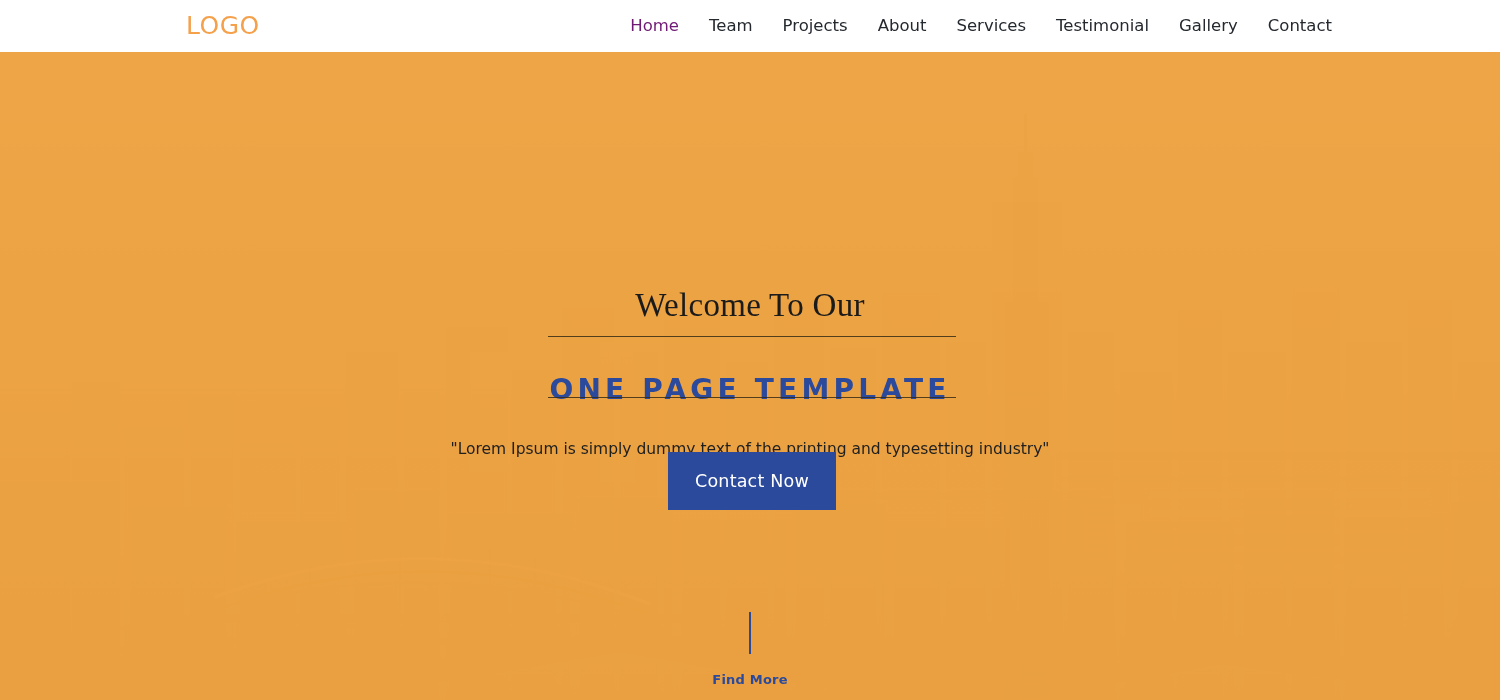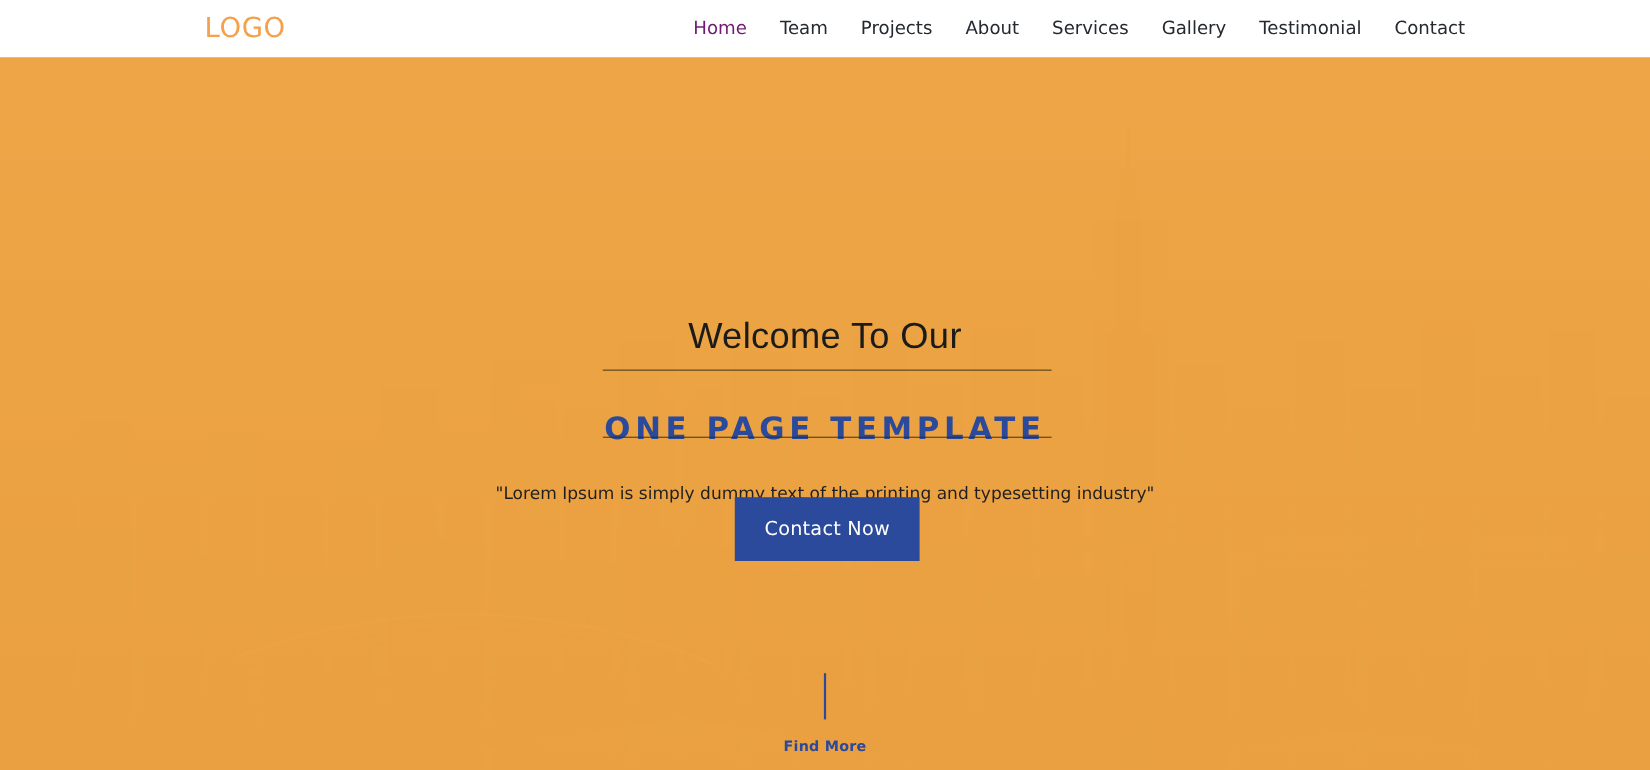--- a/index.html
+++ b/index.html
@@ -97,21 +97,21 @@
 
   #hero-welcome {
     position: absolute;
     left: 0; right: 0;
     top: 232px;
     text-align: center;
     font-size: 33px;
     line-height: 42px;
     color: #1b1b1b;
     font-weight: 400;
-    font-family: Liberation Sans, sans-serif;
+    font-family: Liberation Serif, serif;
     letter-spacing: 0.3px;
   }
   .hero-rule {
     position: absolute;
     left: 548px;
     width: 408px;
     height: 1px;
     background: #3a2c14;
     opacity: 0.85;
   }
@@ -186,22 +186,22 @@
 
   <header id="site-header">
     <div id="brand-logo">LOGO</div>
 
     <nav id="main-nav">
       <a class="nav-link is-active" href="#">Home</a>
       <a class="nav-link" href="#">Team</a>
       <a class="nav-link" href="#">Projects</a>
       <a class="nav-link" href="#">About</a>
       <a class="nav-link" href="#">Services</a>
+      <a class="nav-link" href="#">Testimonial</a>
       <a class="nav-link" href="#">Gallery</a>
-      <a class="nav-link" href="#">Testimonial</a>
       <a class="nav-link" href="#">Contact</a>
     </nav>
   </header>
 
   <section id="hero">
 
     <svg id="hero-photo" viewBox="0 0 1500 648" preserveAspectRatio="none" aria-hidden="true">
       <defs>
         <linearGradient id="skyGrad" x1="0" y1="0" x2="0" y2="1">
           <stop offset="0%" stop-color="#F0AD58"></stop>

